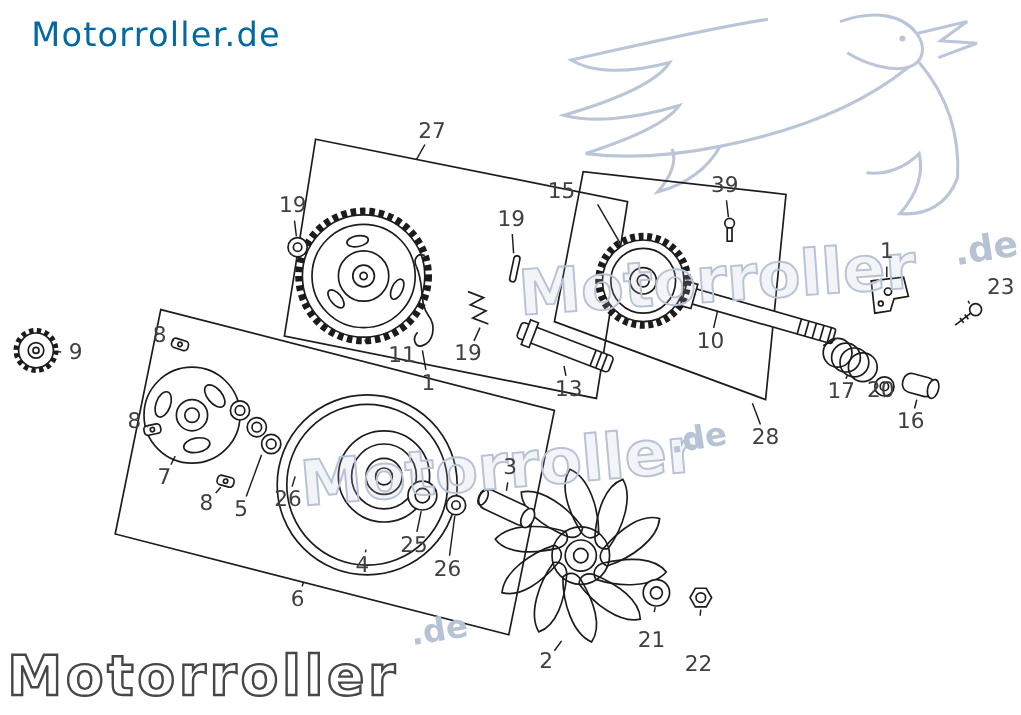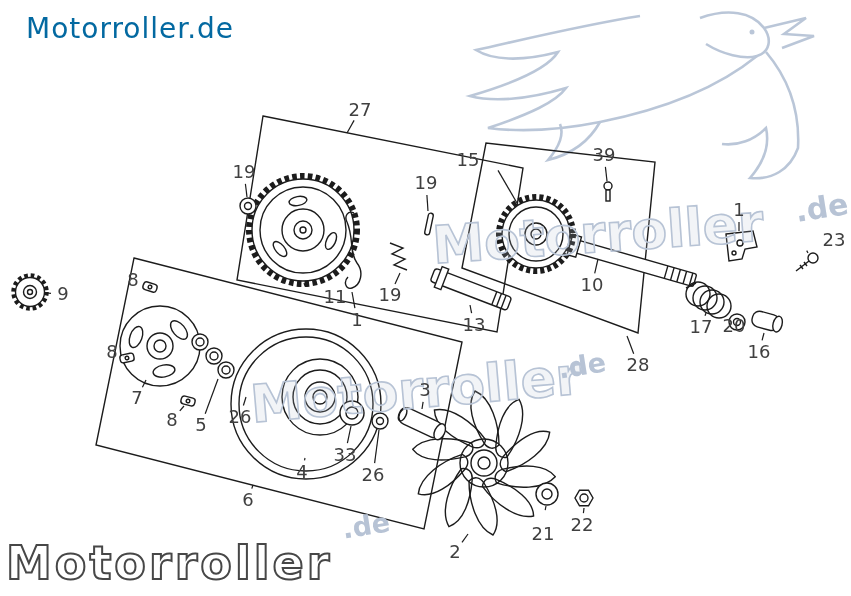--- a/index.html
+++ b/index.html
@@ -297,28 +297,28 @@
       <div class="part-label" style="left: 474px; top: 325px;">13</div>
       <div class="part-label" style="left: 592px; top: 285px;">10</div>
       <div class="part-label" style="left: 701px; top: 327px;">17</div>
       <div class="part-label" style="left: 734px; top: 326px;">20</div>
       <div class="part-label" style="left: 759px; top: 352px;">16</div>
       <div class="part-label" style="left: 112px; top: 352px;">8</div>
       <div class="part-label" style="left: 137px; top: 398px;">7</div>
       <div class="part-label" style="left: 172px; top: 420px;">8</div>
       <div class="part-label" style="left: 201px; top: 425px;">5</div>
       <div class="part-label" style="left: 240px; top: 417px;">26</div>
-      <div class="part-label" style="left: 345px; top: 455px;">33</div>
+      <div class="part-label" style="left: 345px; top: 455px;">25</div>
       <div class="part-label" style="left: 373px; top: 475px;">26</div>
       <div class="part-label" style="left: 425px; top: 390px;">3</div>
       <div class="part-label" style="left: 638px; top: 365px;">28</div>
       <div class="part-label" style="left: 248px; top: 500px;">6</div>
       <div class="part-label" style="left: 302px; top: 472px;">4</div>
       <div class="part-label" style="left: 455px; top: 552px;">2</div>
       <div class="part-label" style="left: 543px; top: 534px;">21</div>
-      <div class="part-label" style="left: 582px; top: 525px; text-align: right;">22</div>
+      <div class="part-label" style="left: 582px; top: 554px; text-align: right;">22</div>
     </div>
 
   <div class="layer chrome-layer">
     <div class="logo-top">Motorroller.de</div>
   </div>
 
 </div>
 
 </body></html>

